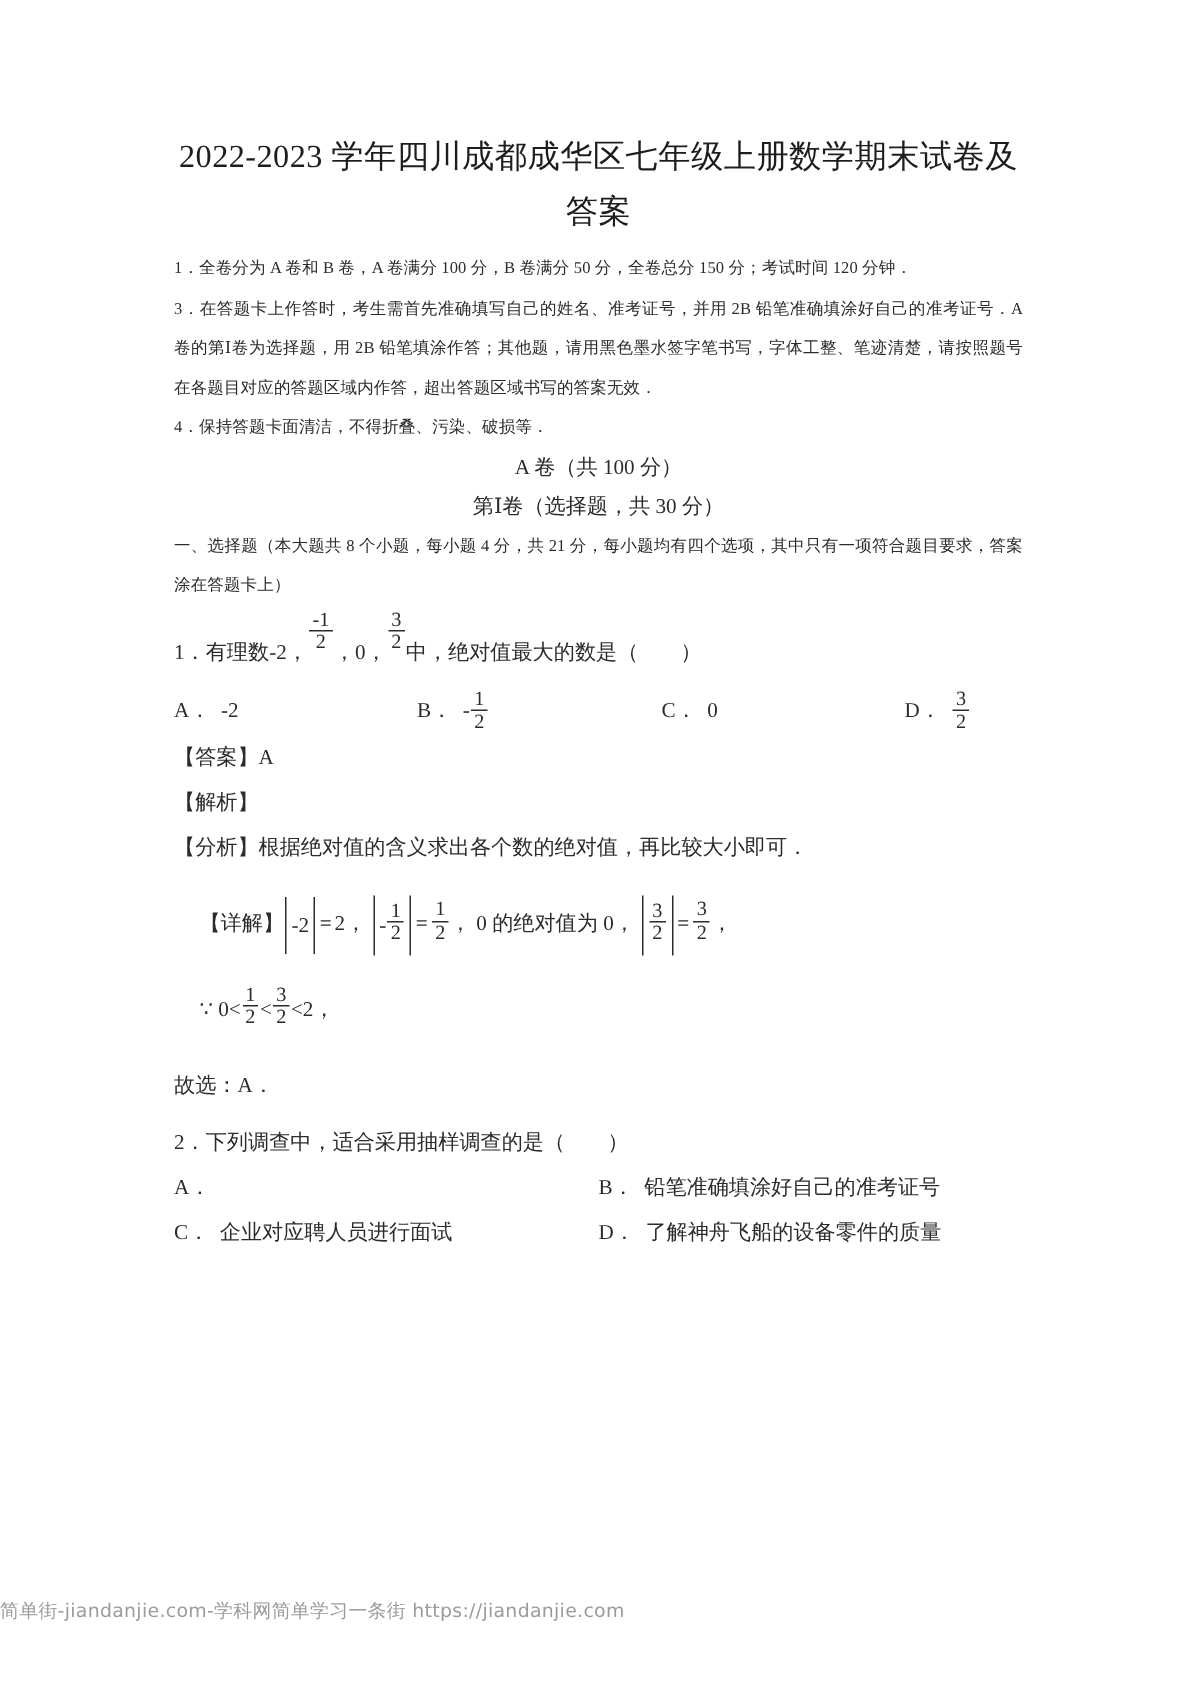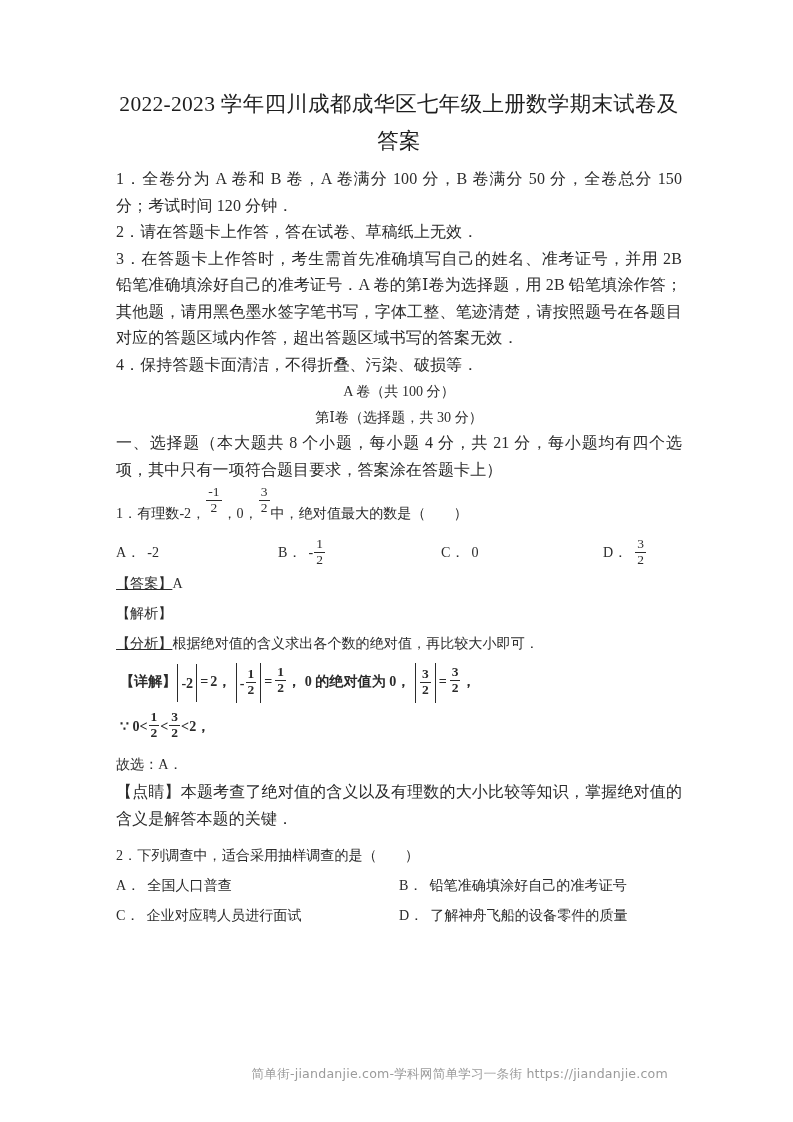--- a/index.html
+++ b/index.html
@@ -36,21 +36,21 @@
     line-height: 37px;
     text-align: center;
     letter-spacing: 0.3px;
     color: #1d1d1d;
     margin: 0 0 6px 0;
     font-weight: normal;
   }
 
   
   .para {
-    font-size: 16px;
+    font-size: 11px;
     line-height: 26.5px;
     text-align: justify;
     text-justify: inter-ideograph;
     margin: 0;
     color: #2b2b2b;
     letter-spacing: 0.1px;
   }
 
   .centered {
     text-align: center;
@@ -100,27 +100,26 @@
     display: flex;
   }
   .opts-2 .col .opt-key { flex: 0 0 auto; }
   .opts-2 .col .opt-text { flex: 1 1 auto; }
 
   .ans-line {
     font-size: 14.1px;
     line-height: 30px;
     margin: 0;
   }
-  .ans-line .tag { letter-spacing: 0; text-decoration: underline; }
+  .ans-line .tag { letter-spacing: 0; }
 
   .sol-line {
     font-size: 14.1px;
     line-height: 38px;
-    margin: 4px;
-    font-weight: bold;
+    margin: 17px;
   }
 
   
   .frac {
     display: inline-block;
     vertical-align: -0.42em;
     text-align: center;
     font-size: 13.5px;
     line-height: 1.08;
     margin: 0 1px;
@@ -154,37 +153,36 @@
     padding: 1px 3px;
   }
   .op { margin: 0 2px; }
 
   
   .footer {
     position: absolute;
     left: 0;
     top: 1066px;
     width: 668px;
-    text-align: right;
+    text-align: left;
     font-family: "DejaVu Sans", "Liberation Sans", sans-serif;
     font-size: 12.6px;
     color: #9b9b9b;
     letter-spacing: 0.2px;
   }
 </style>
 </head>
 <body>
 
 <div class="page">
   <div class="content">
 
     <h1 class="doc-title">2022-2023 学年四川成都成华区七年级上册数学期末试卷及答案</h1>
 
     <p class="para">1．全卷分为 A 卷和 B 卷，A 卷满分 100 分，B 卷满分 50 分，全卷总分 150 分；考试时间 120 分钟．</p>
-    <p class="para">2．请在答题卡上作答，答在试卷、草稿纸上无效．</p>
     <p class="para">3．在答题卡上作答时，考生需首先准确填写自己的姓名、准考证号，并用 2B 铅笔准确填涂好自己的准考证号．A 卷的第Ⅰ卷为选择题，用 2B 铅笔填涂作答；其他题，请用黑色墨水签字笔书写，字体工整、笔迹清楚，请按照题号在各题目对应的答题区域内作答，超出答题区域书写的答案无效．</p>
     <p class="para">4．保持答题卡面清洁，不得折叠、污染、破损等．</p>
 
     <p class="centered">A 卷（共 100 分）</p>
     <p class="centered">第Ⅰ卷（选择题，共 30 分）</p>
 
     <p class="para">一、选择题（本大题共 8 个小题，每小题 4 分，共 21 分，每小题均有四个选项，其中只有一项符合题目要求，答案涂在答题卡上）</p>
 
     <p class="qline qstem">
       <span>1．</span><span>有理数</span><span>-2</span><span>，</span><span class="frac-raised"><span class="num"><span>-</span><span>1</span></span><span class="den">2</span></span><span>，</span><span>0</span><span>，</span><span class="frac-raised"><span class="num">3</span><span class="den">2</span></span><span>中，绝对值最大的数是（　　）</span>
@@ -234,32 +232,28 @@
     </p>
 
     <p class="sol-line">
       <span>∵</span>
       <span>0</span><span>&lt;</span><span class="frac"><span class="num">1</span><span class="den">2</span></span><span>&lt;</span><span class="frac"><span class="num">3</span><span class="den">2</span></span><span>&lt;</span><span>2</span><span>，</span>
     </p>
 
 
     <p class="qline">故选：A．</p>
 
-    <p class="para">
-      <span class="tag">【点睛】</span><span>本题考查了绝对值的含义以及有理数的大小比较等知识，掌握绝对值的含义是解答本题的关键．</span>
-    </p>
 
     <p class="qline" style="margin-top:8px;">
       <span>2．</span><span>下列调查中，适合采用抽样调查的是（　　）</span>
     </p>
 
     <div class="opts-2">
       <div class="col">
         <span class="opt-key">A．</span>
-        <span class="opt-text">全国人口普查</span>
       </div>
       <div class="col">
         <span class="opt-key">B．</span>
         <span class="opt-text">铅笔准确填涂好自己的准考证号</span>
       </div>
     </div>
 
     <div class="opts-2">
       <div class="col">
         <span class="opt-key">C．</span>

